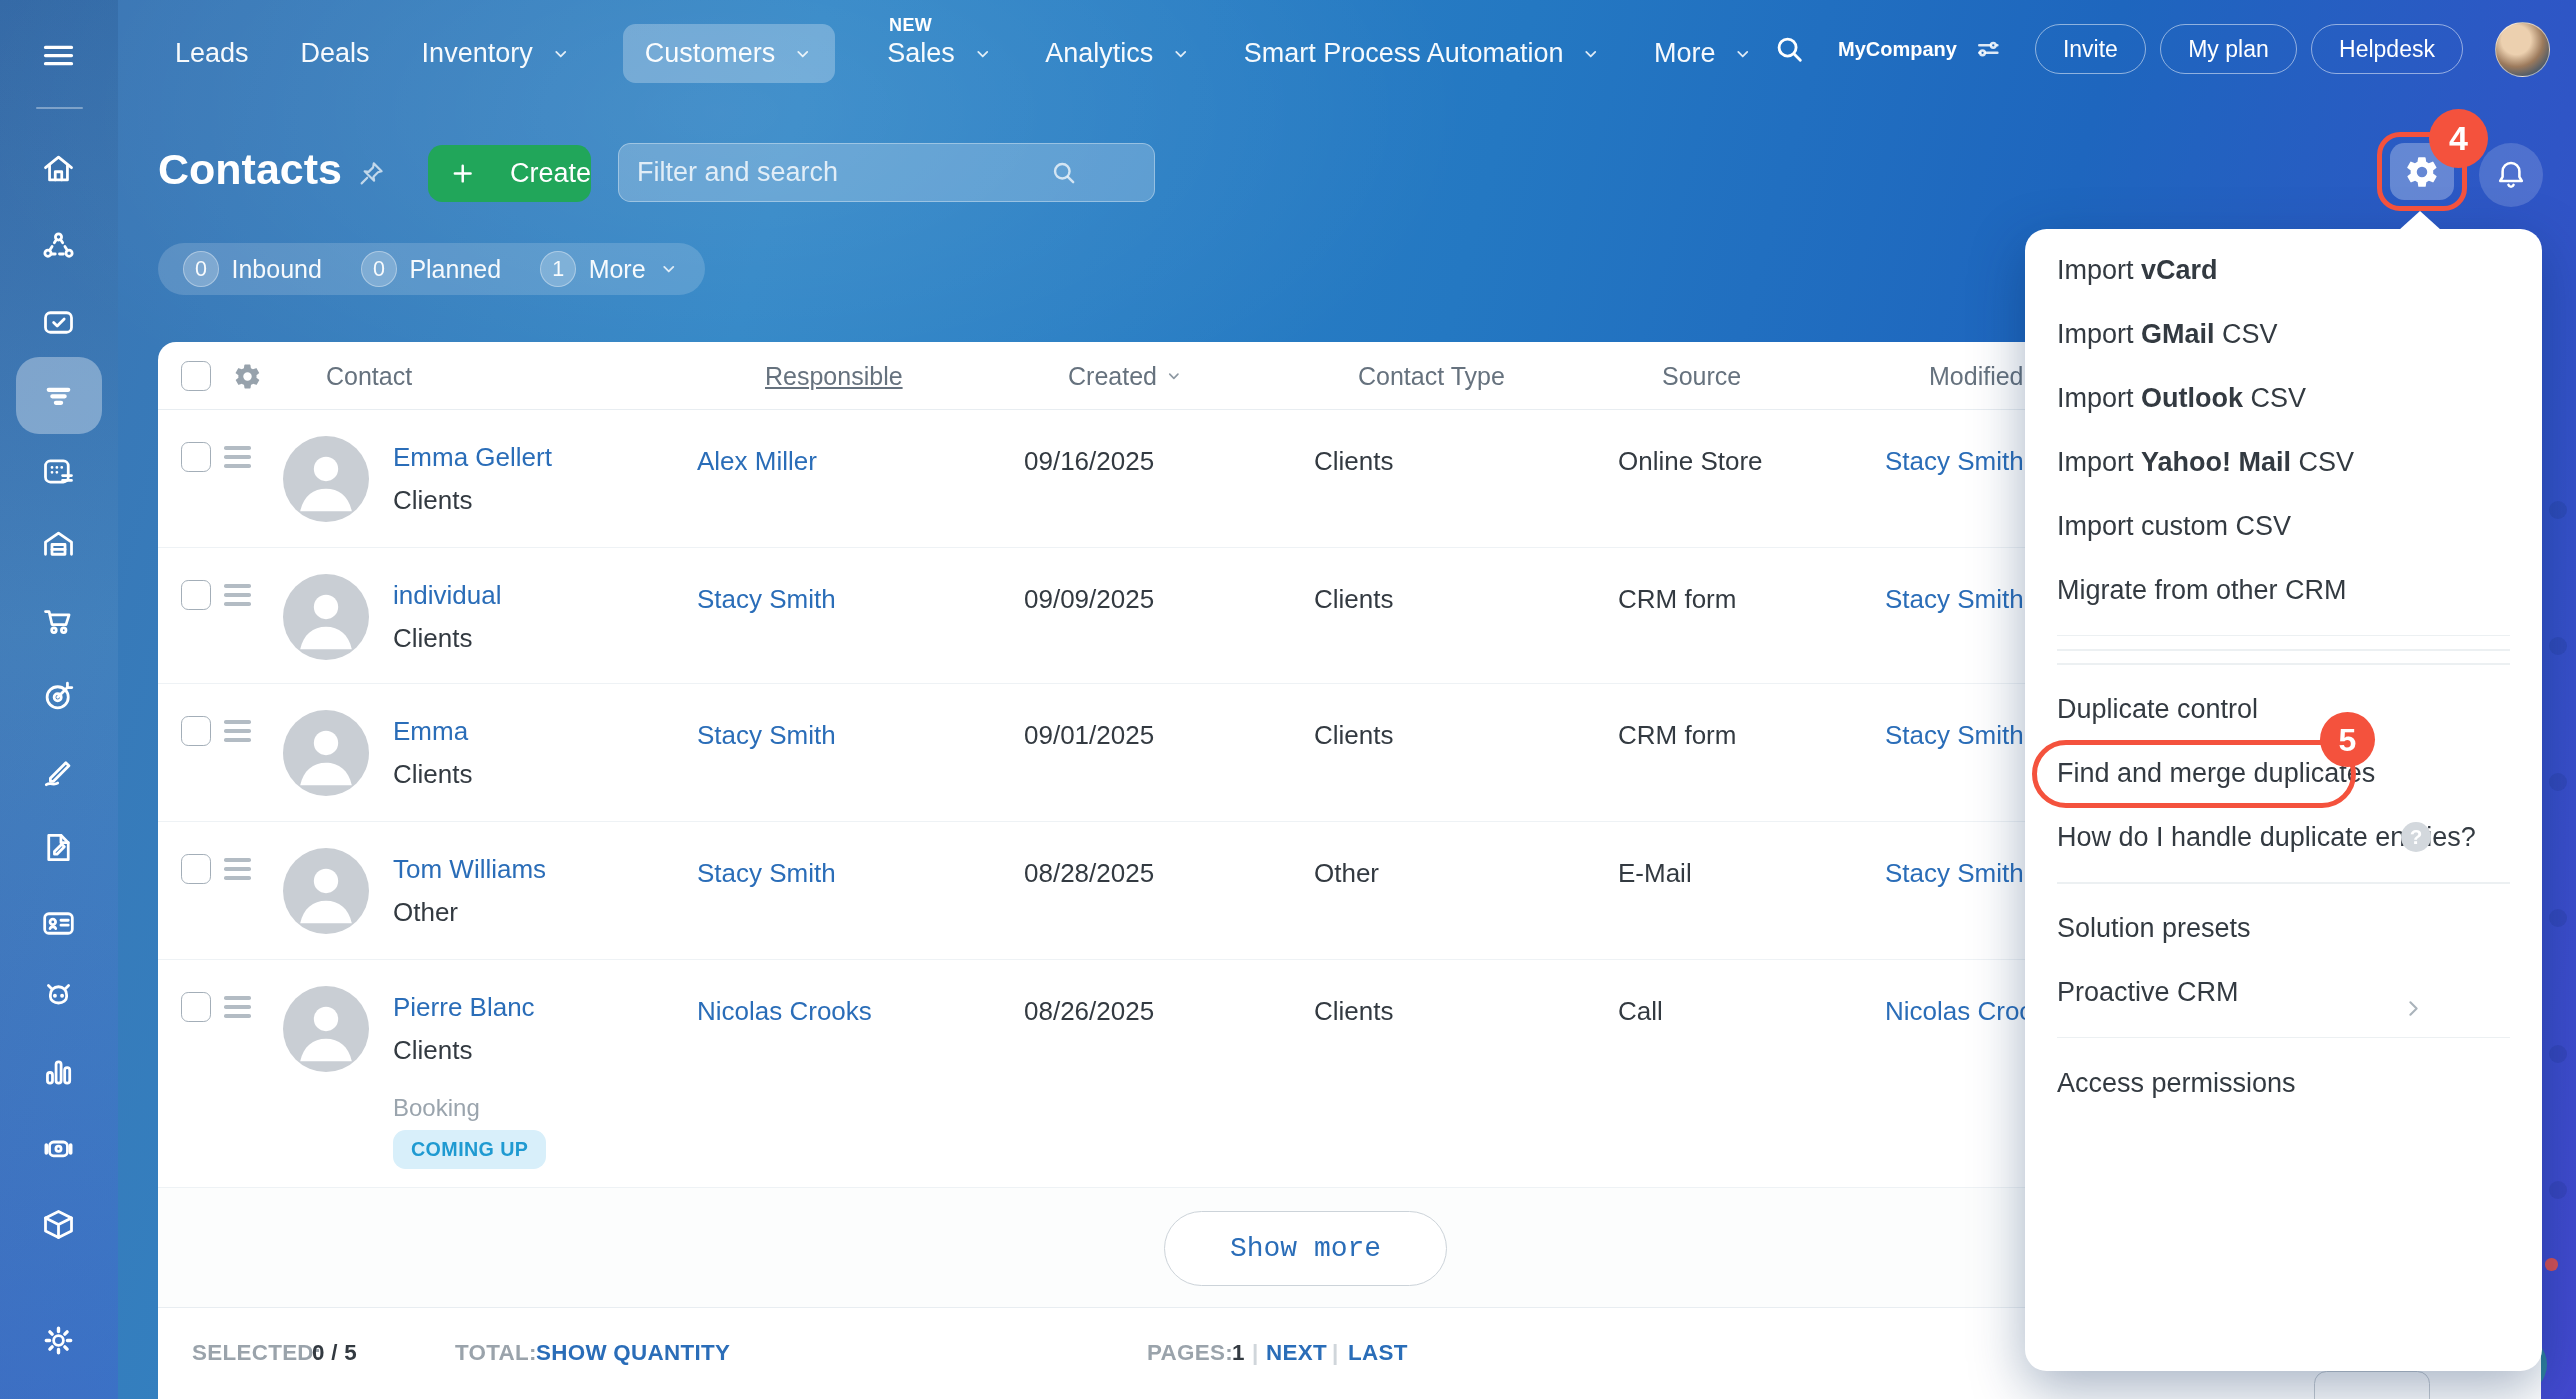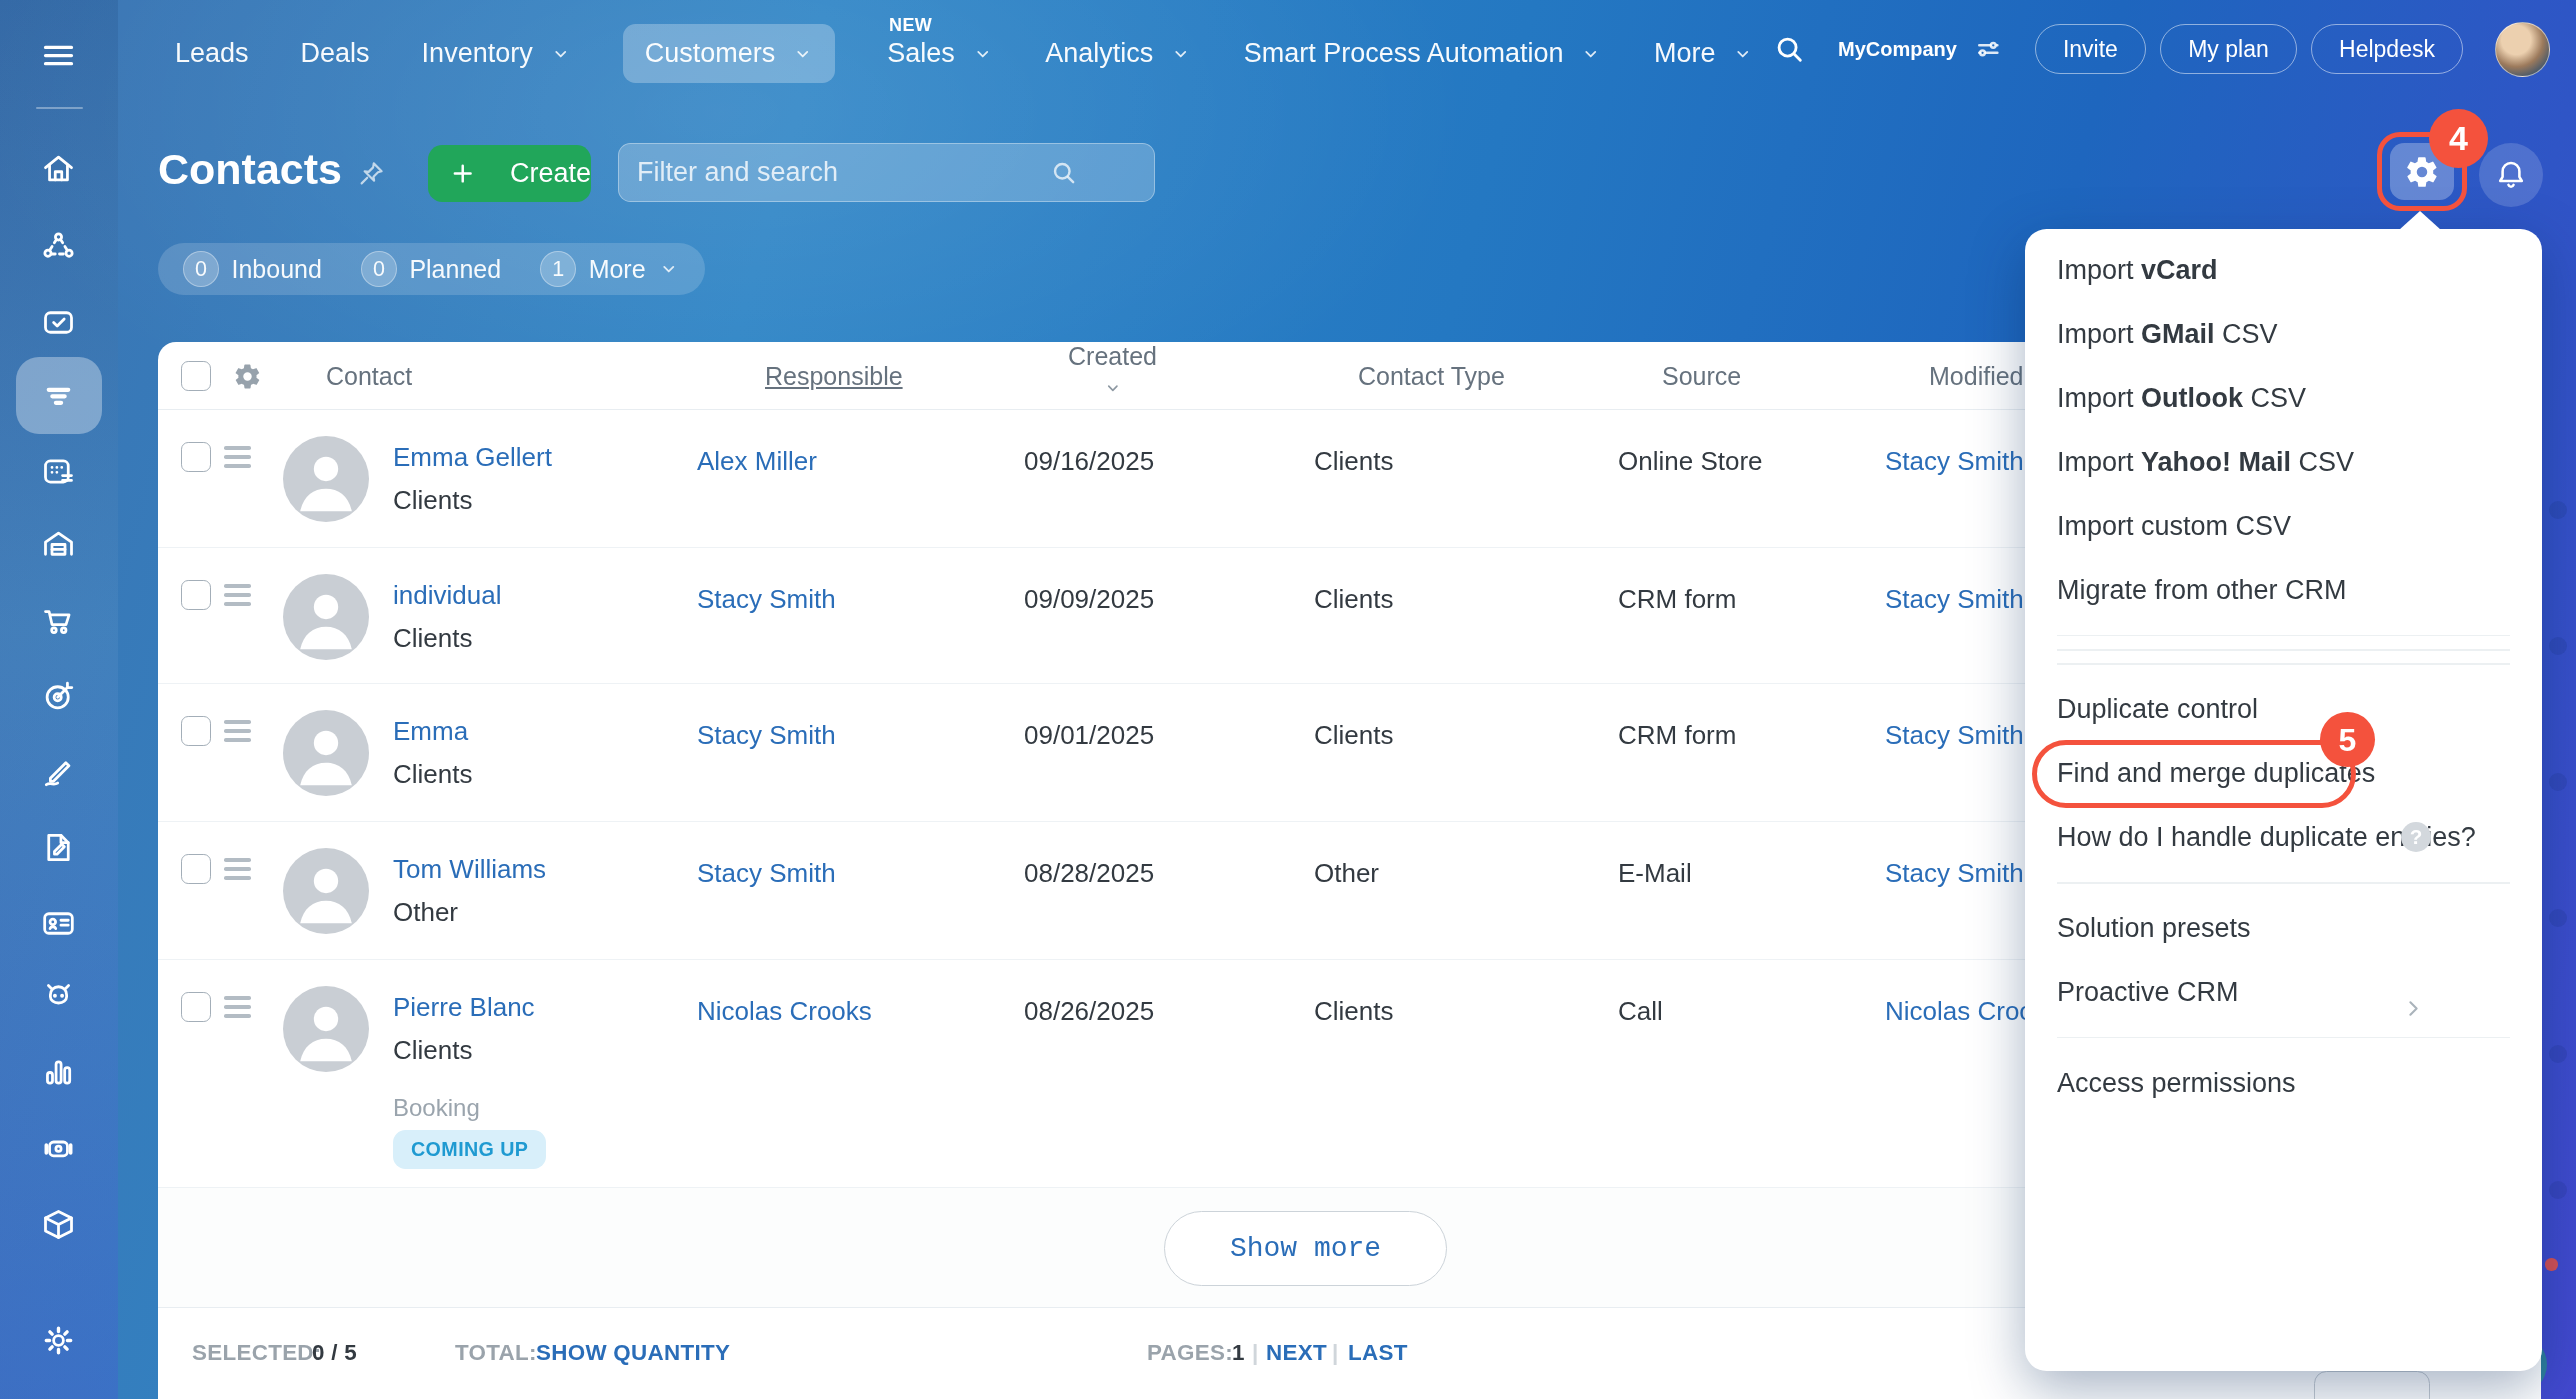--- a/index.html
+++ b/index.html
@@ -394,21 +394,21 @@
 <div class="panel">
   <div class="thead">
     <span class="checkbox hd-check"></span>
     <span class="hd-gear"><svg viewBox="0 0 24 24" fill="currentColor" style="color: rgb(151, 162, 172); width: 100%;">
           <path d="M19.4 13a7.5 7.5 0 0 0 .1-1 7.5 7.5 0 0 0-.1-1l2.1-1.6a.5.5 0 0 0 .1-.6l-2-3.5a.5.5 0 0 0-.6-.2l-2.5 1a7.7 7.7 0 0 0-1.7-1l-.4-2.6a.5.5 0 0 0-.5-.4h-4a.5.5 0 0 0-.5.4l-.4 2.6a7.7 7.7 0 0 0-1.7 1l-2.5-1a.5.5 0 0 0-.6.2l-2 3.5a.5.5 0 0 0 .1.6L4.5 11a7.5 7.5 0 0 0-.1 1 7.5 7.5 0 0 0 .1 1l-2.1 1.6a.5.5 0 0 0-.1.6l2 3.5c.1.2.4.3.6.2l2.5-1a7.7 7.7 0 0 0 1.7 1l.4 2.6c0 .2.2.4.5.4h4c.2 0 .5-.2.5-.4l.4-2.6a7.7 7.7 0 0 0 1.7-1l2.5 1c.2.1.5 0 .6-.2l2-3.5a.5.5 0 0 0-.1-.6L19.4 13zM12 15.5a3.5 3.5 0 1 1 0-7 3.5 3.5 0 0 1 0 7z"></path>
         </svg></span>
     <span id="table-header-cells"><span class="th" style="left: 124px;">
           <span>Contact</span>
         </span><span class="th" style="left: 563px; text-decoration: underline;">
           <span>Responsible</span>
-        </span><span class="th" style="left: 866px; flex-direction: column;">
+        </span><span class="th" style="left: 866px;">
           <span>Created</span>
           <span style="display: inline-flex;">
             <svg viewBox="0 0 24 24" fill="none" stroke="currentColor" stroke-width="2" stroke-linecap="round" stroke-linejoin="round" style="width: 19.7px; height: 19.7px; color: rgb(141, 152, 162);">
               <path d="M7 10l5 5 5-5"></path>
             </svg>
           </span>
         </span><span class="th" style="left: 1156px;">
           <span>Contact Type</span>
         </span><span class="th" style="left: 1460px;">
           <span>Source</span>

